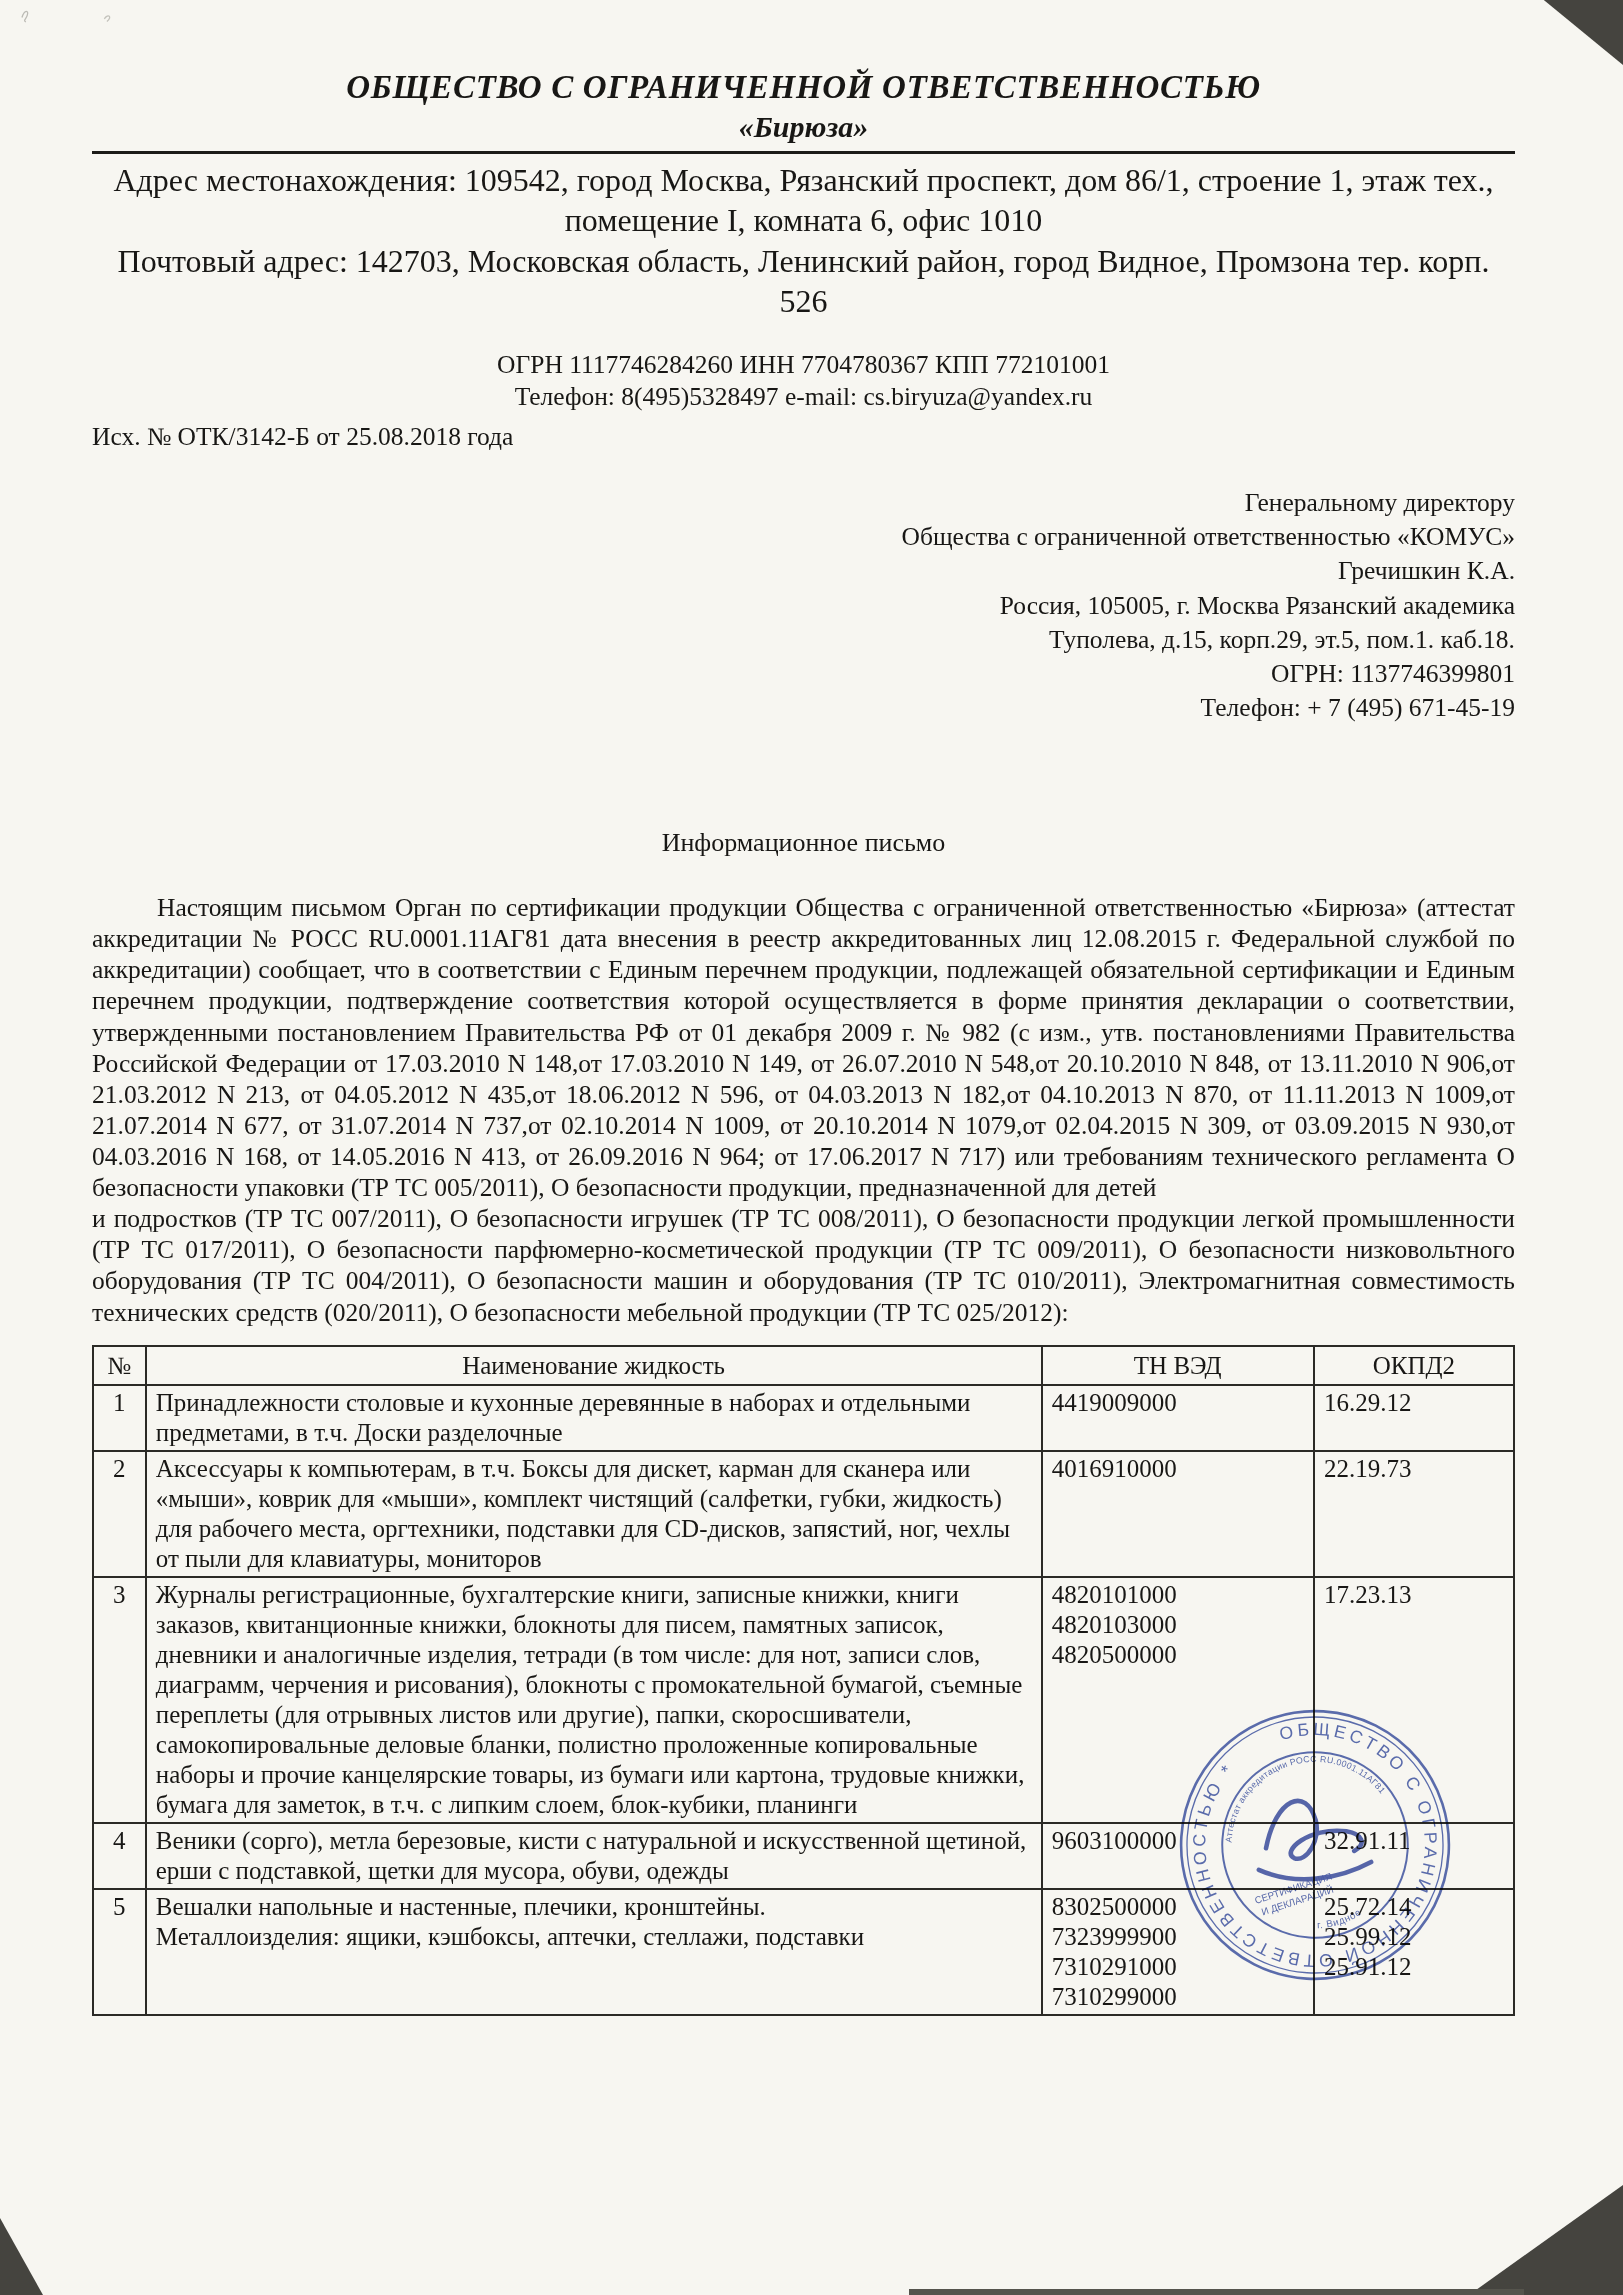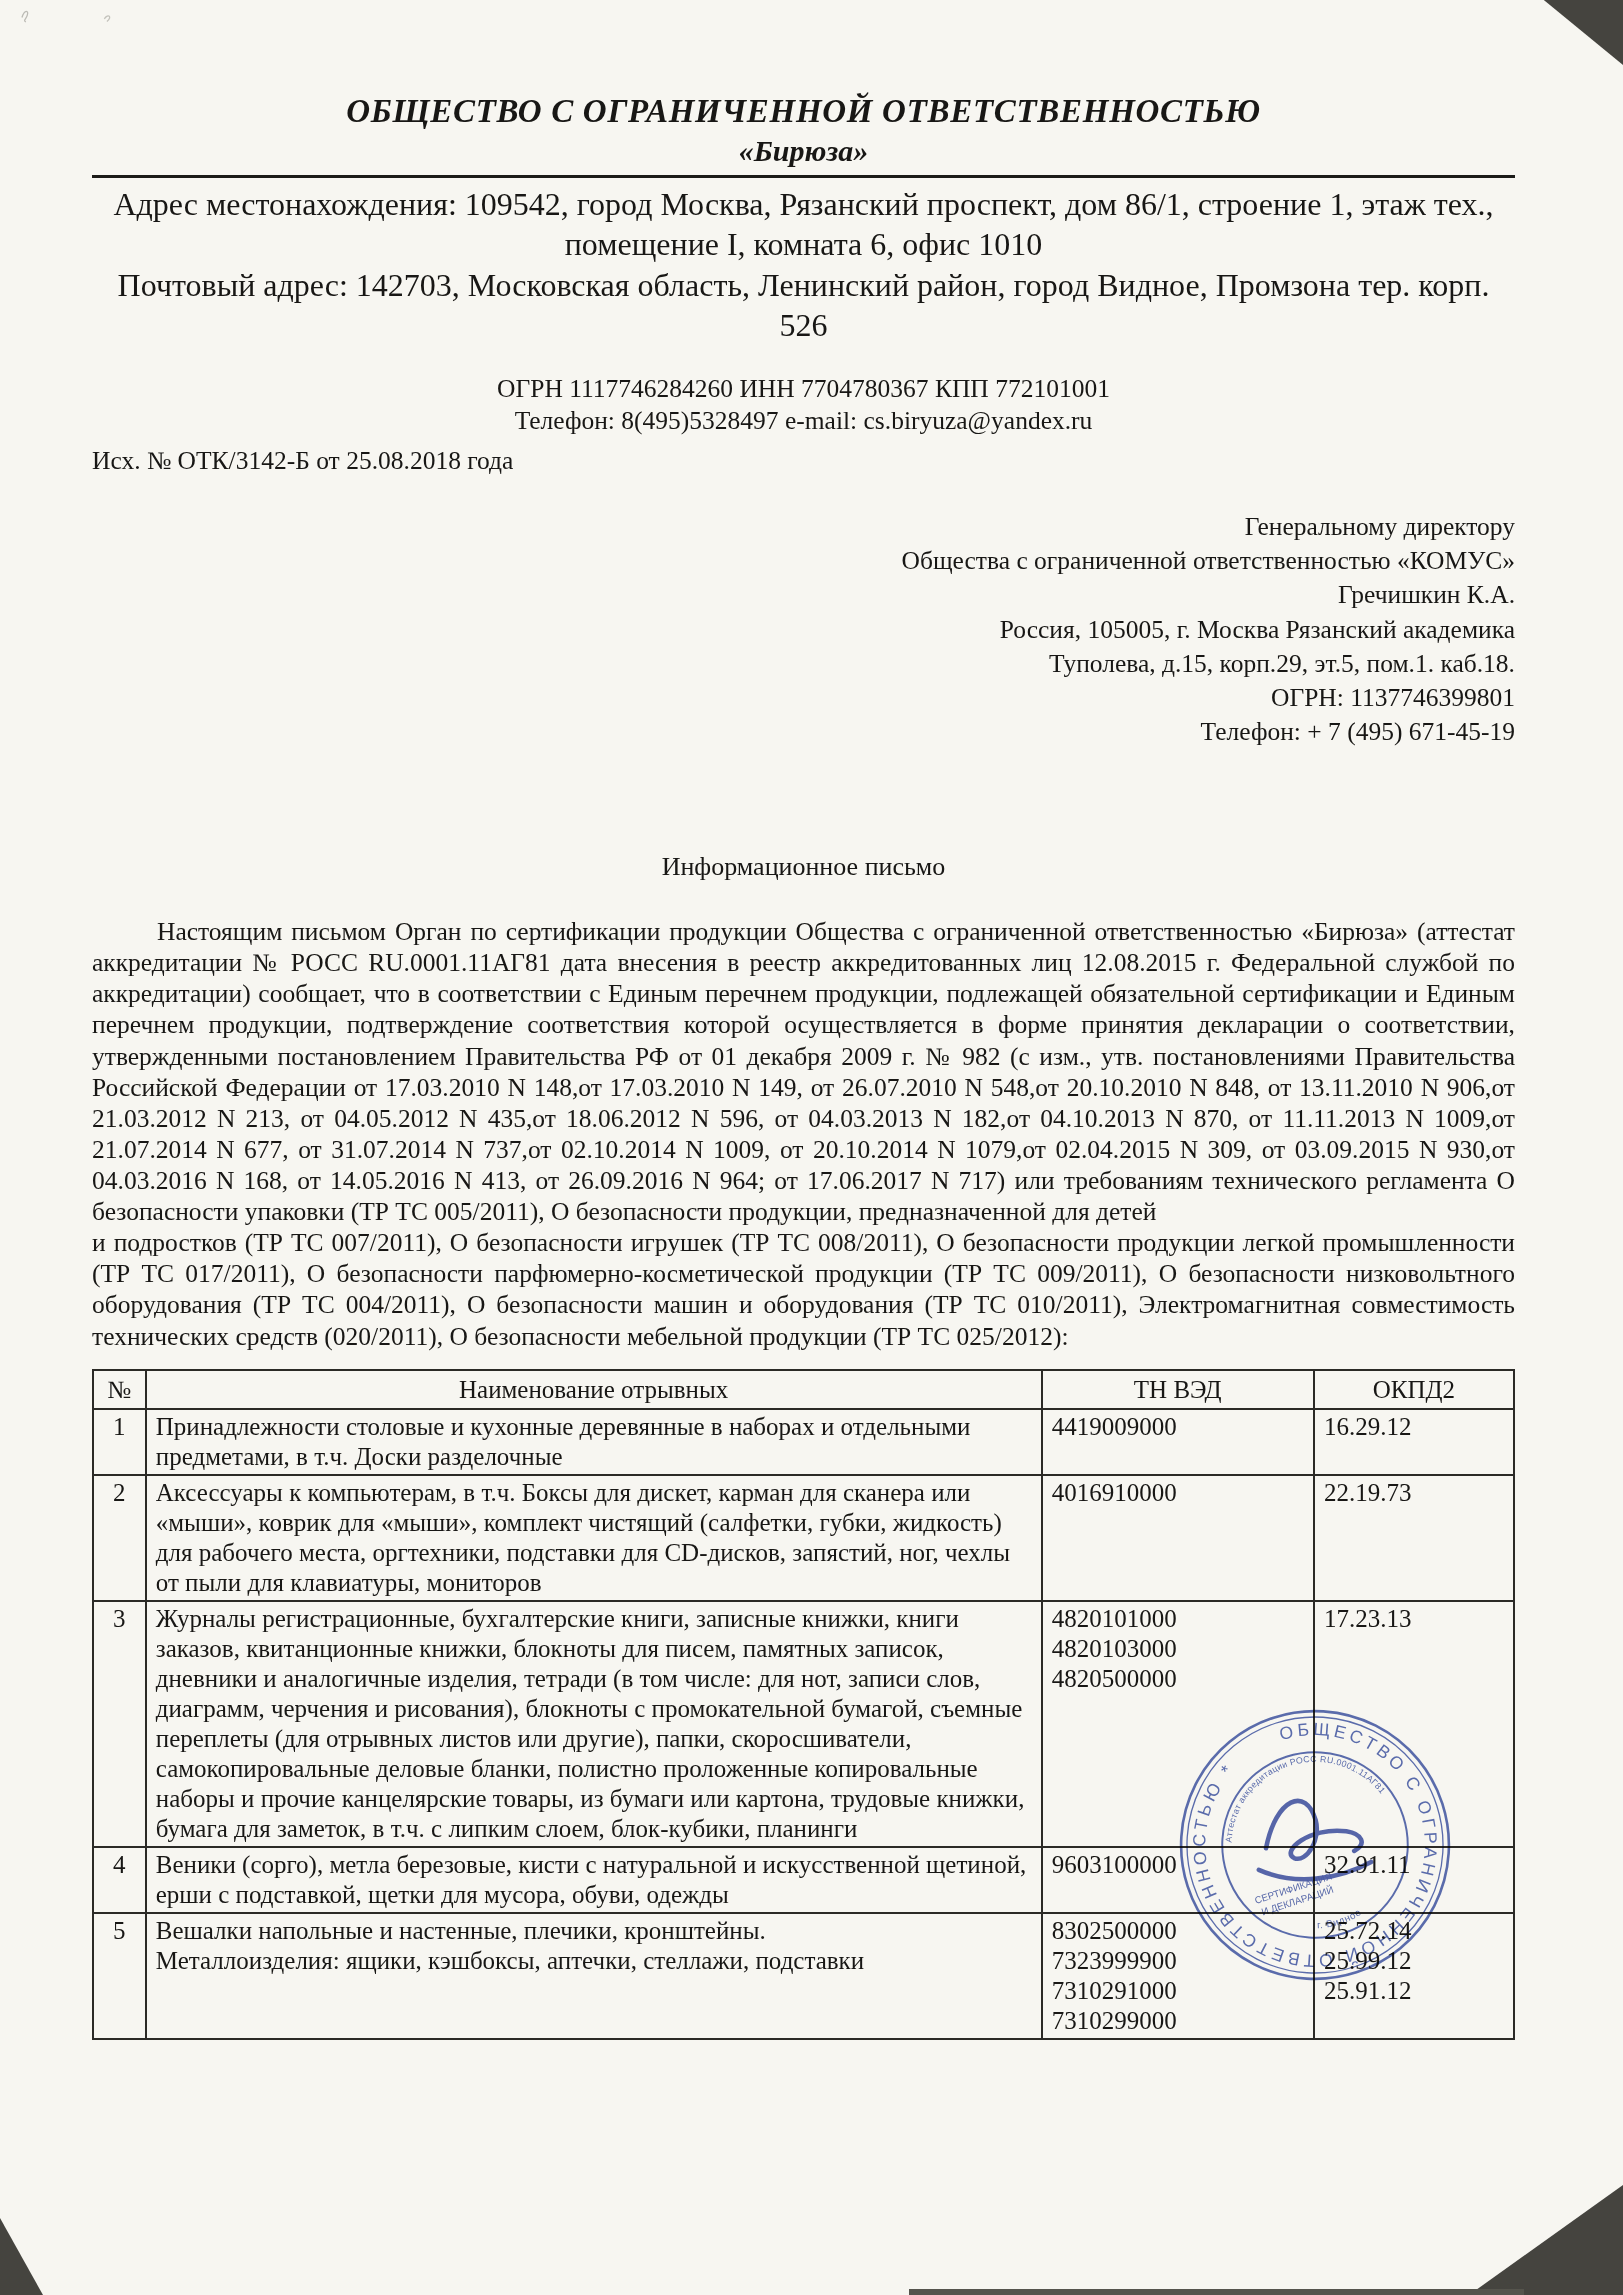--- a/index.html
+++ b/index.html
@@ -4,21 +4,21 @@
 <style>
   html,body{margin:0;padding:0;}
   .page{
     position:relative;
     width:1623px;height:2295px;
     background:#f7f6f1;
     color:#181715;
     font-family:"Liberation Serif","DejaVu Serif",serif;
     overflow:hidden;
   }
-  .content{padding:93px 108px 0 92px;}
+  .content{padding:69px 108px 0 92px;}
 
   
   .org-header{text-align:center;border-bottom:3.3px solid #1c1b18;padding-bottom:6.5px;}
   .org-name-caps{font-size:33px;font-weight:bold;font-style:italic;letter-spacing:0.7px;line-height:1.15;}
   .org-name-quoted{font-size:30px;font-weight:bold;font-style:italic;line-height:1.15;margin-top:2.6px;}
   .org-address{text-align:center;font-size:32px;line-height:1.26;margin-top:6.5px;}
   .org-reg{text-align:center;font-size:25.5px;line-height:1.26;margin-top:27.5px;}
 
   .ref-line{font-size:25.5px;margin-top:9px;}
 
@@ -122,21 +122,21 @@
     <table class="products">
       <colgroup>
           <col class="c-num">
           <col class="c-name">
           <col class="c-tnved">
           <col class="c-okpd">
         </colgroup>
       <thead>
         <tr>
           <th>№</th>
-          <th>Наименование отрывных</th>
+          <th>Наименование жидкость</th>
           <th>ТН ВЭД</th>
           <th>ОКПД2</th>
         </tr>
       </thead>
       <tbody>
         <tr>
           <td class="t-num">1</td>
           <td class="t-name">Принадлежности столовые и кухонные деревянные в наборах и отдельными предметами, в т.ч. Доски разделочные</td>
           <td class="t-codes">4419009000</td>
           <td class="t-codes">16.29.12</td>

